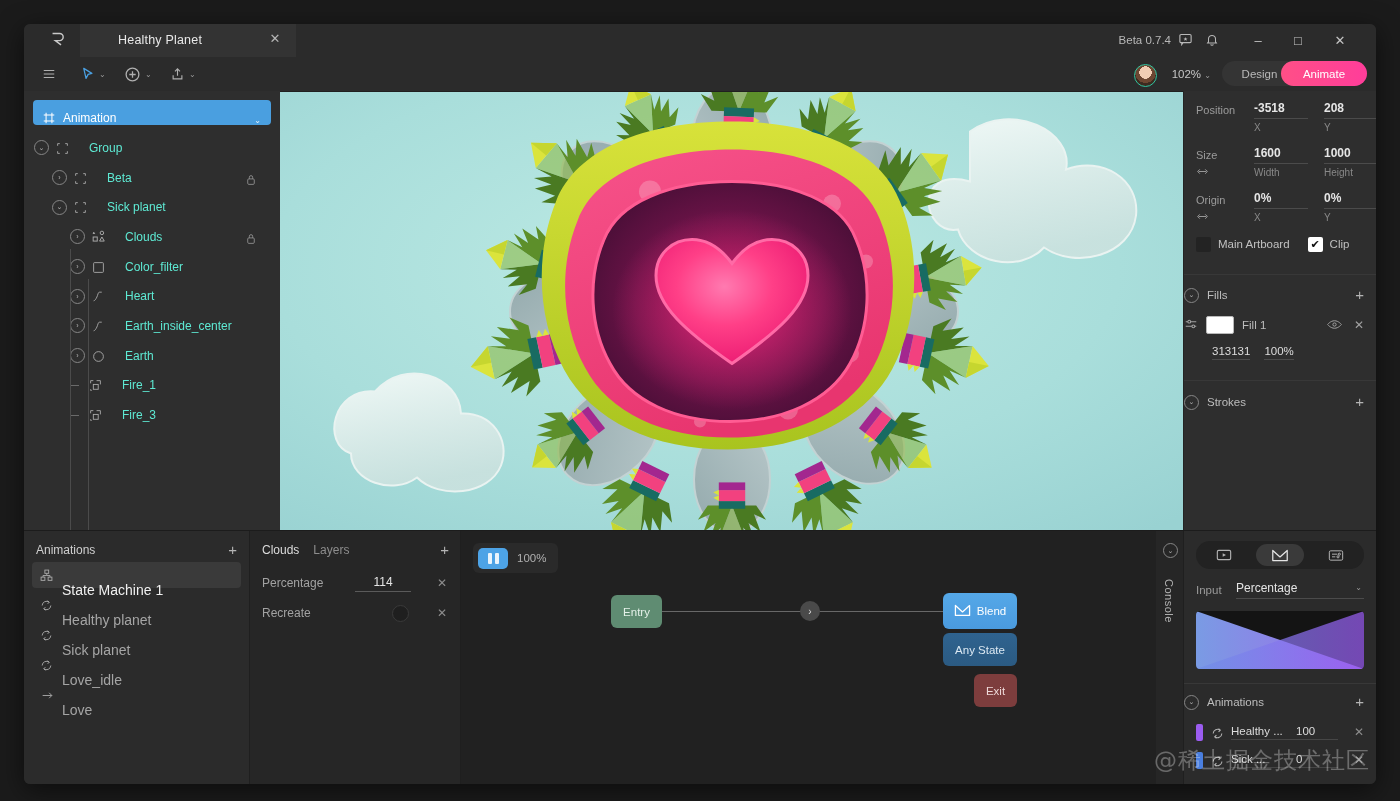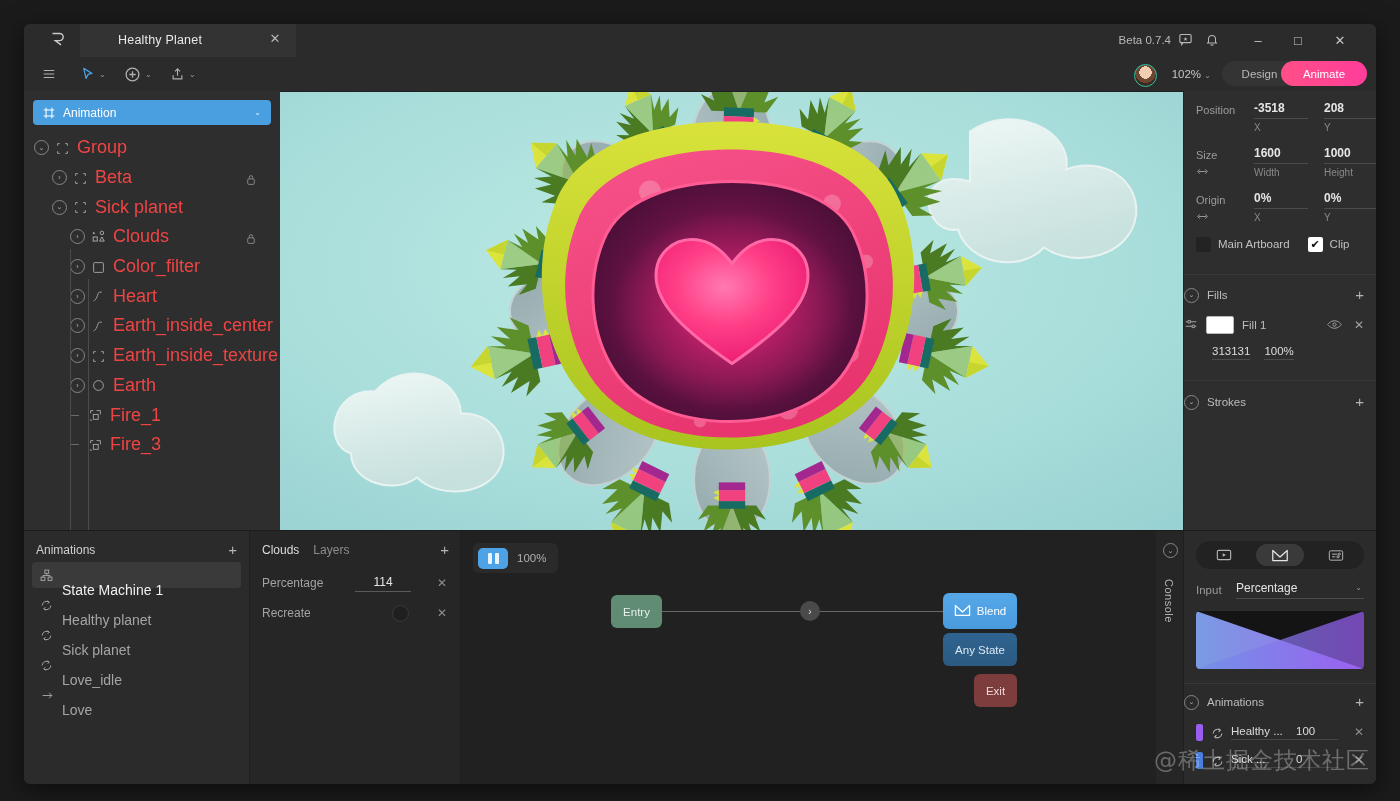--- a/index.html
+++ b/index.html
@@ -22,31 +22,31 @@
   .tool{position:absolute;top:8px;height:18px;display:flex;align-items:center;gap:4px;cursor:pointer;}
   .caret{font-size:8px;color:#9a9a9a;}
   .avatar{position:absolute;right:219px;top:7px;width:21px;height:21px;border-radius:50%;border:1.5px solid #2fc4a0;background:radial-gradient(circle at 50% 36%,#f2cdb4 0 36%,#6d4632 37% 60%,#3c2a20 61% 100%);overflow:hidden;}
   .zoomval{position:absolute;right:165px;top:11px;font-size:11.5px;color:#c6c6c6;cursor:pointer;}
   .segwrap{position:absolute;right:9px;top:4px;width:145px;height:25px;border-radius:13px;background:#343434;}
   .seg-design{position:absolute;left:0;top:0;width:75px;height:25px;border-radius:13px;display:flex;align-items:center;justify-content:center;font-size:11.5px;color:#b9b9b9;cursor:pointer;}
   .seg-animate{position:absolute;right:0;top:0;width:86px;height:25px;border-radius:13px;background:linear-gradient(90deg,#ff4f87,#ff3d9a);display:flex;align-items:center;justify-content:center;font-size:11.5px;color:#fff;cursor:pointer;}
 
   
   .leftcol{position:absolute;left:0;top:67px;width:256px;bottom:253px;background:#2e2e2e;}
-  .artboard-btn{position:absolute;left:9px;top:9px;width:238px;height:25px;border-radius:4px;background:#4a9fe0;display:flex;align-items:center;cursor:pointer;}
+  .artboard-btn{position:absolute;left:9px;top:9px;width:238px;height:25px;border-radius:4px;background:#4a9fe0;display:flex;align-items:flex-end;cursor:pointer;}
   .artboard-btn .ab-ic{margin-left:9px;width:14px;height:14px;color:#fff;}
   .artboard-btn .ab-lb{margin-left:7px;font-size:12px;color:#fff;}
   .artboard-btn .ab-cr{position:absolute;right:10px;color:#e4f1fb;font-size:8px;}
 
   .tree{position:absolute;left:0;top:42px;right:0;bottom:0;overflow:hidden;}
   .row{position:relative;height:29.7px;display:flex;align-items:center;cursor:pointer;}
   .disc{width:13px;height:13px;border-radius:50%;border:1px solid #868686;color:#b5b5b5;font-size:7px;display:flex;align-items:center;justify-content:center;flex:0 0 auto;}
   .tick{width:9px;height:1px;background:#6a6a6a;flex:0 0 auto;}
   .licon{width:14px;height:14px;margin-left:7px;color:#a8a8a8;flex:0 0 auto;}
-  .lname{margin-left:7px;font-size:18px;color:#ef4444;white-space:nowrap;}
+  .lname{margin-left:19px;font-size:12px;color:#5eead4;white-space:nowrap;}
   .lock{position:absolute;right:24px;width:10px;height:12px;color:#8d8d8d;}
   .vline{position:absolute;width:1px;background:#4b4b4b;}
 
   
   .canvas{position:absolute;left:256px;top:67px;right:192px;bottom:253px;background:#202020;}
   .art{position:absolute;left:0;top:1px;right:0;bottom:0;overflow:hidden;
        background:radial-gradient(ellipse at 46% 42%,#b6e6e0 0%,#a9dedb 55%,#9ed6d4 100%);}
 
   
   .rightcol{position:absolute;right:0;top:67px;width:192px;bottom:253px;background:#2e2e2e;border-left:1px solid #242424;}
@@ -261,28 +261,20 @@
             </svg></span>
           <span class="lname">Heart</span>
         </div>
         <div class="row">
           <span style="width:46px;flex:0 0 auto"></span>
           <span class="disc">›</span>
           <span class="licon"><svg width="13" height="13" viewBox="0 0 24 24" fill="none" stroke="#a8a8a8" stroke-width="1.7">
               <path d="M18 4h-4c-3 0-3 5-5 9s-4 7-6 7"></path>
             </svg></span>
           <span class="lname">Earth_inside_center</span>
-        </div>
-        <div class="row">
-          <span style="width:46px;flex:0 0 auto"></span>
-          <span class="disc">›</span>
-          <span class="licon"><svg width="13" height="13" viewBox="0 0 24 24" fill="none" stroke="#a8a8a8" stroke-width="1.7">
-              <path d="M3 7V3h4M17 3h4v4M21 17v4h-4M7 21H3v-4"></path>
-            </svg></span>
-          <span class="lname">Earth_inside_texture</span>
         </div>
         <div class="row">
           <span style="width:46px;flex:0 0 auto"></span>
           <span class="disc">›</span>
           <span class="licon"><svg width="13" height="13" viewBox="0 0 24 24" fill="none" stroke="#a8a8a8" stroke-width="1.7">
               <circle cx="12" cy="12" r="9"></circle>
             </svg></span>
           <span class="lname">Earth</span>
         </div>
         <div class="row">

